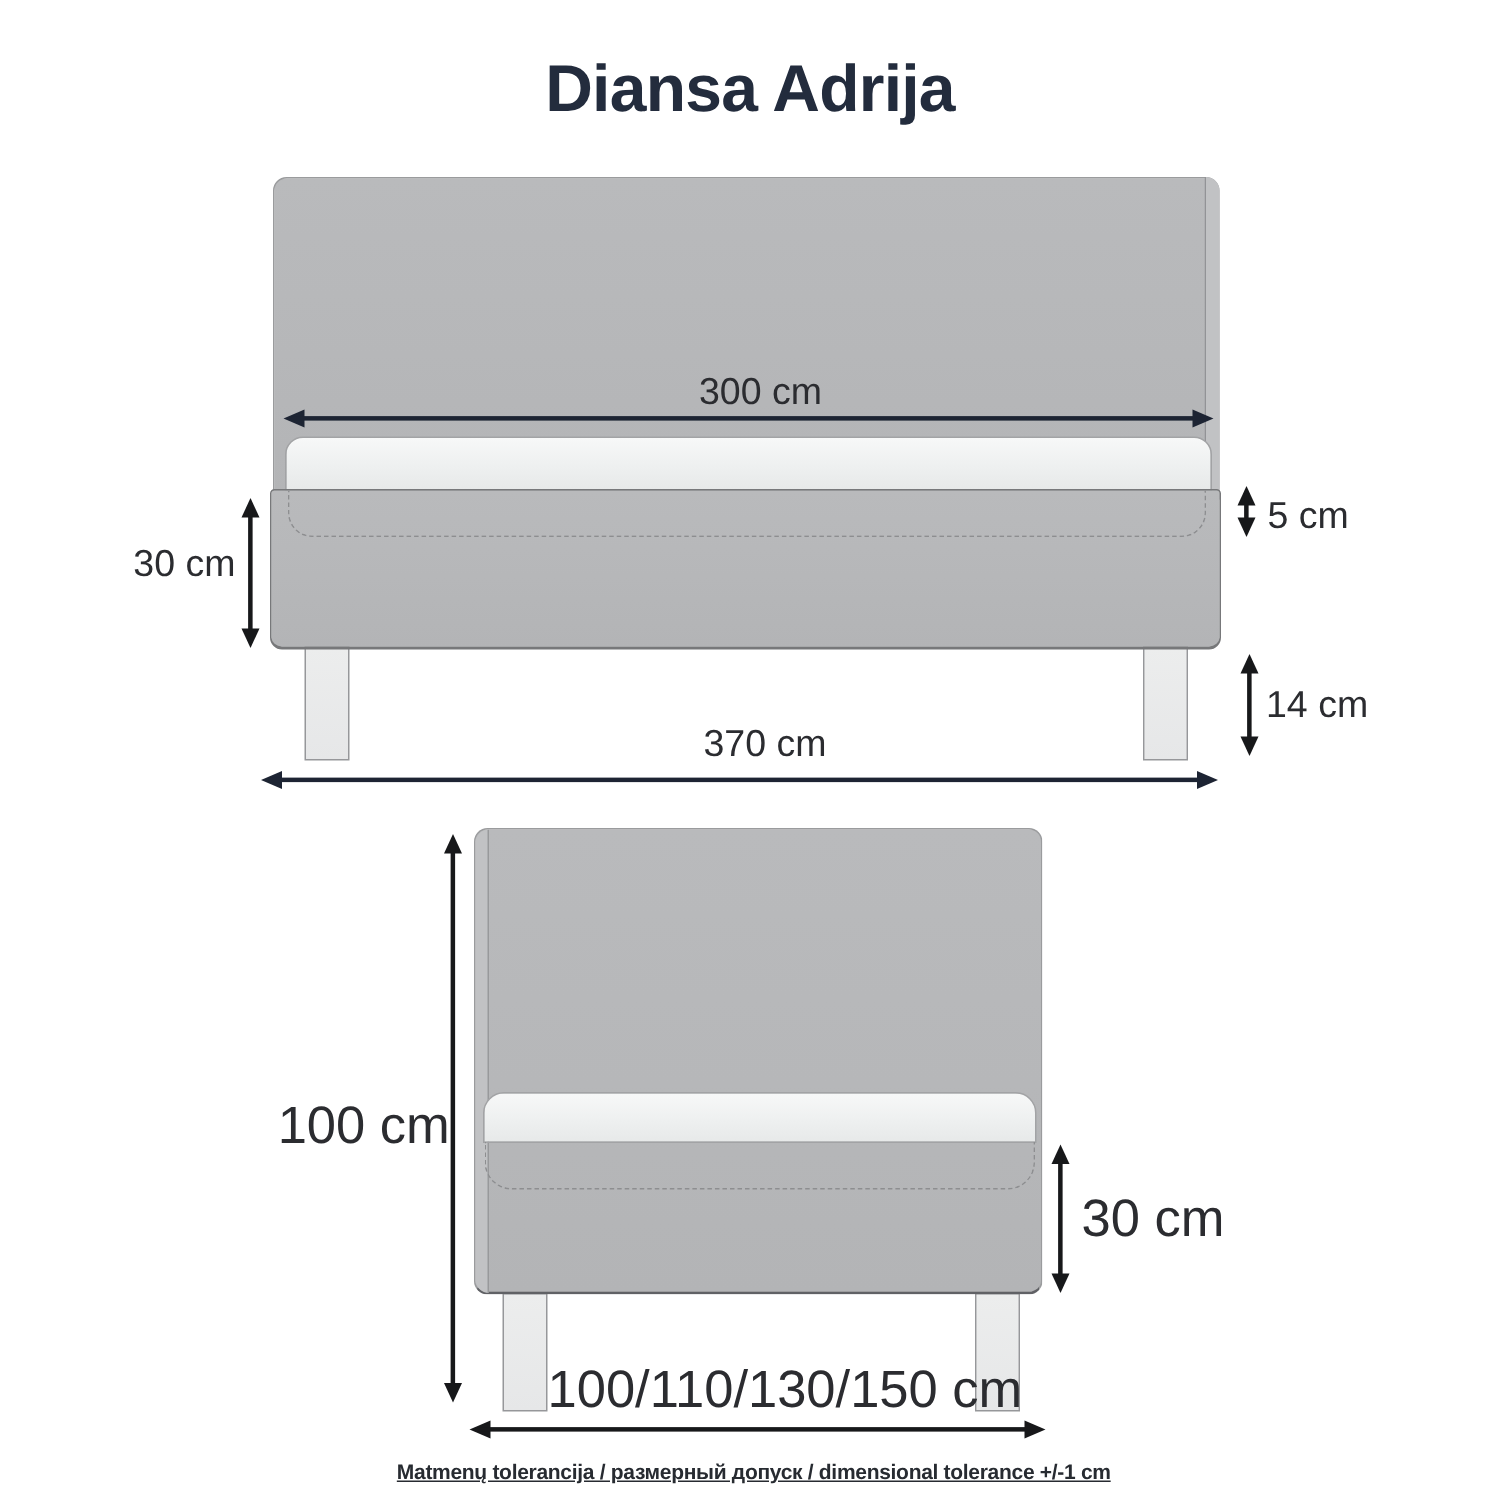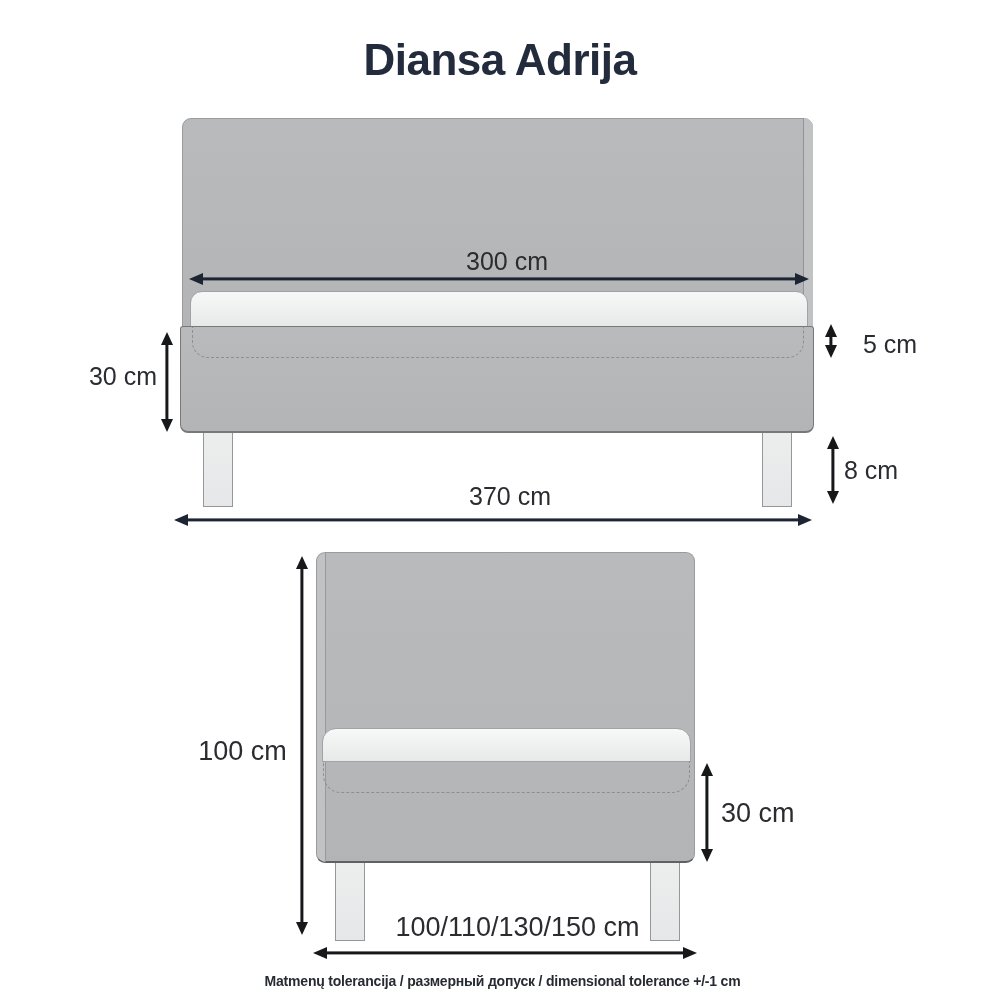--- a/index.html
+++ b/index.html
@@ -85,21 +85,21 @@
   }
   .arrow-v::after{
     content:"";position:absolute;bottom:0;left:50%;transform:translateX(-50%);
     border:6.5px solid transparent;border-bottom:none;border-top:13px solid currentColor;
   }
   
   .dim-label{
     font-size:25px;line-height:32px;color:var(--label-color);
     white-space:nowrap;
   }
-  .dim-label.big{font-size:27px;}
+  .dim-label.big{font-size:35px;}
   .tolerance-note{
     font-size:14px;line-height:18px;font-weight:700;color:var(--note-color);
     text-align:center;letter-spacing:-0.2px;white-space:nowrap;
   }
 </style>
 </head>
 <body>
 
 <div id="root">
 
@@ -122,26 +122,26 @@
     <div class="abs dim-label" style="left:427px;top:245px;width:160px;text-align:center;">300 cm</div>
     <div class="abs arrow arrow-h navy" style="left:189px;top:272px;width:620px;">
       <span class="shaft"></span>
     </div>
 
     <div class="abs dim-label" style="left:52px;top:360px;width:105px;text-align:right;">30 cm</div>
     <div class="abs arrow arrow-v" style="left:160px;top:332px;height:100px;">
       <span class="shaft"></span>
     </div>
 
-    <div class="abs dim-label" style="left:845px;top:328px;width:90px;text-align:center;">5 cm</div>
+    <div class="abs dim-label" style="left:845px;top:328px;width:90px;text-align:left;">5 cm</div>
     <div class="abs arrow arrow-v" style="left:824px;top:324px;height:34px;">
       <span class="shaft"></span>
     </div>
 
-    <div class="abs dim-label" style="left:844px;top:454px;width:100px;text-align:left;">8 cm</div>
+    <div class="abs dim-label" style="left:844px;top:454px;width:100px;text-align:left;">14 cm</div>
     <div class="abs arrow arrow-v" style="left:826px;top:436px;height:68px;">
       <span class="shaft"></span>
     </div>
 
     <div class="abs dim-label" style="left:430px;top:480px;width:160px;text-align:center;">370 cm</div>
     <div class="abs arrow arrow-h navy" style="left:174px;top:513px;width:638px;">
       <span class="shaft"></span>
     </div>
   </div>
 
@@ -166,15 +166,15 @@
     <div class="abs arrow arrow-v" style="left:700px;top:763px;height:99px;">
       <span class="shaft"></span>
     </div>
 
     <div class="abs dim-label big" style="left:365px;top:911px;width:305px;text-align:center;">100/110/130/150 cm</div>
     <div class="abs arrow arrow-h" style="left:313px;top:946px;width:384px;">
       <span class="shaft"></span>
     </div>
   </div>
 
-  <div class="abs tolerance-note" style="left:240px;top:972px;width:525px;">Matmenų tolerancija / размерный допуск / dimensional tolerance +/-1 cm</div>
+  <div class="abs tolerance-note" style="left:240px;top:972px;width:525px;text-decoration:underline;">Matmenų tolerancija / размерный допуск / dimensional tolerance +/-1 cm</div>
 
 </div>
 
 </body></html>

